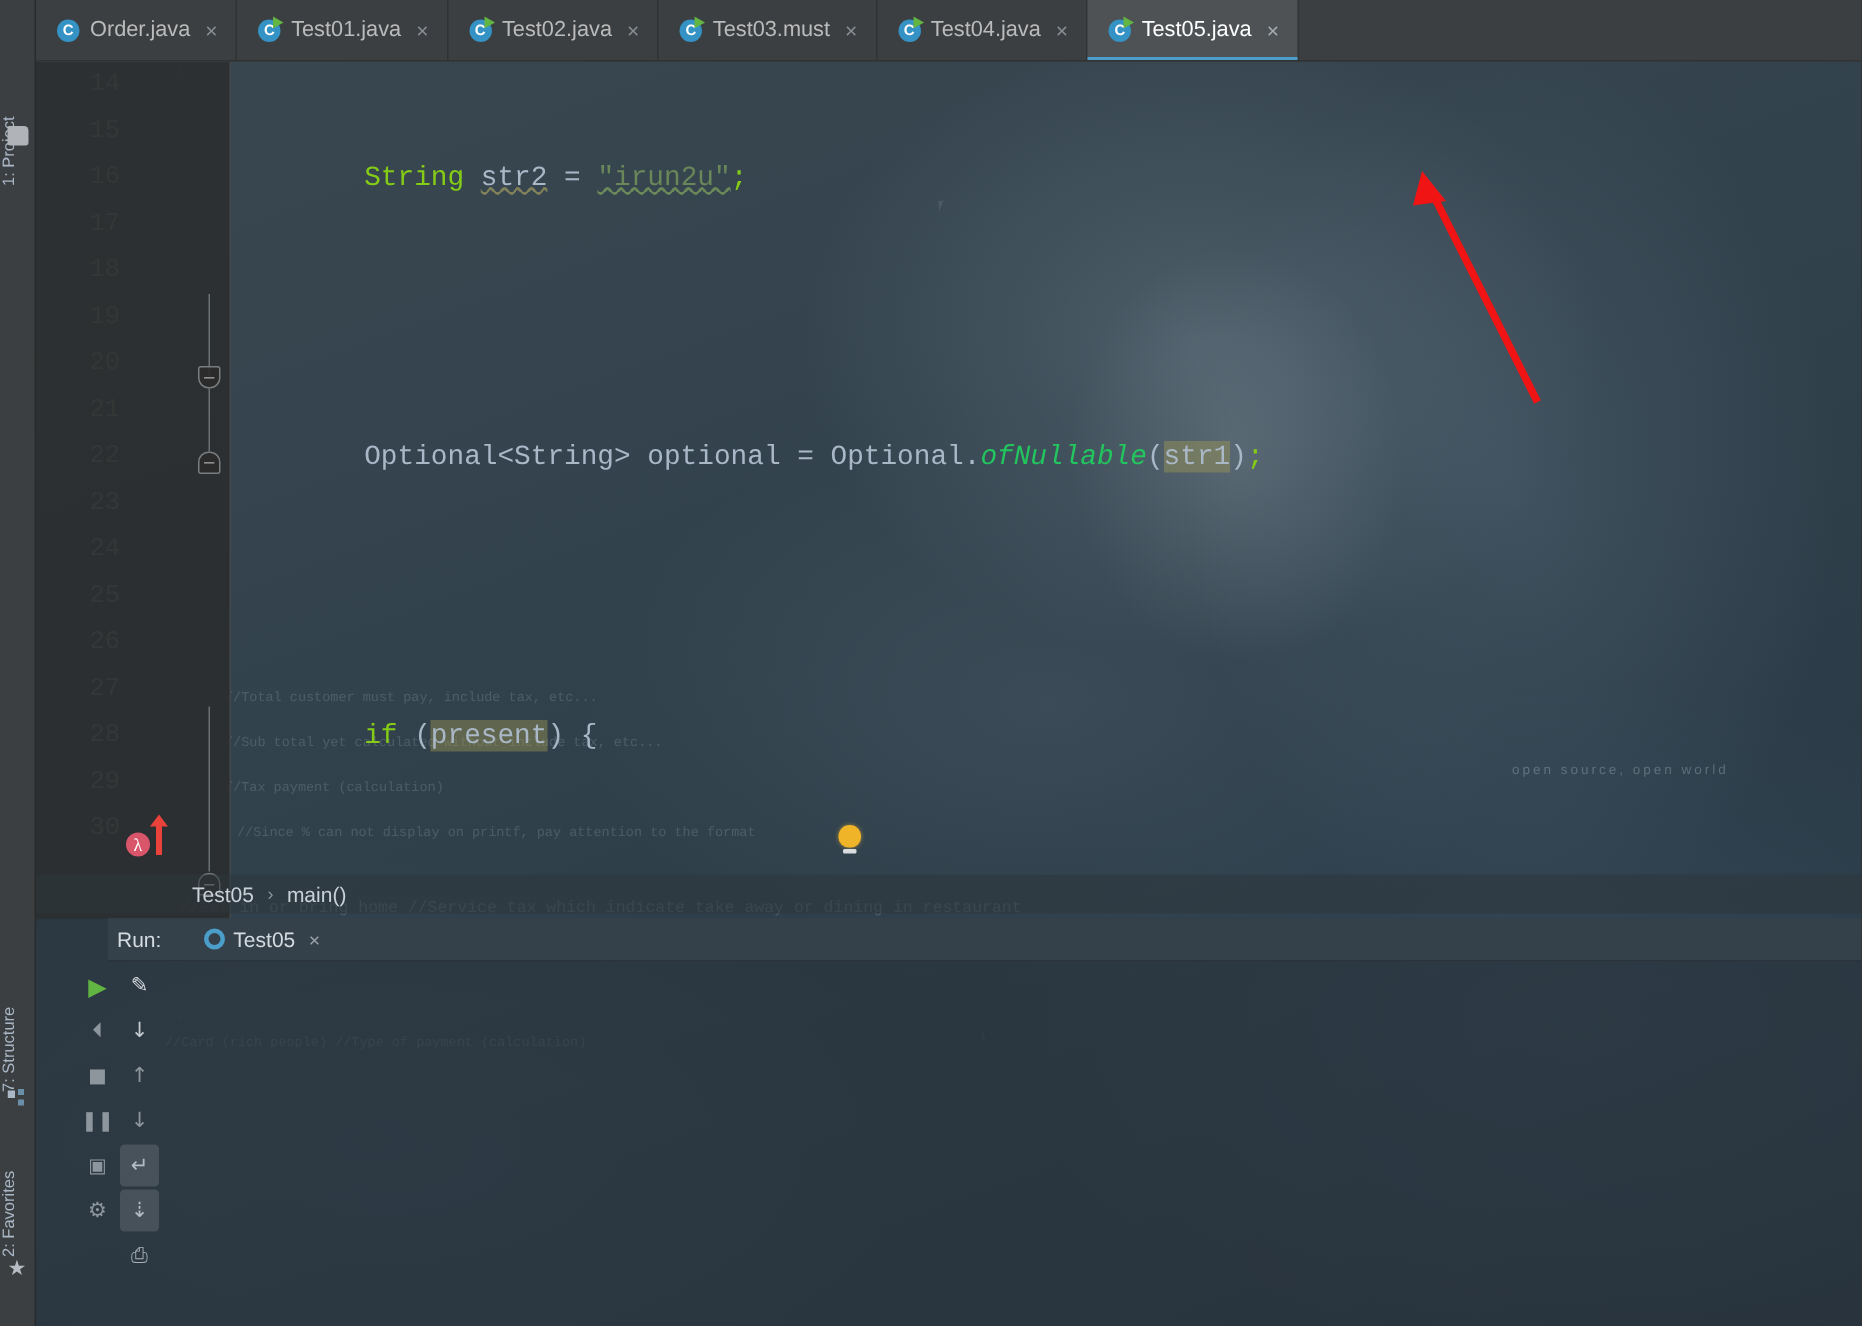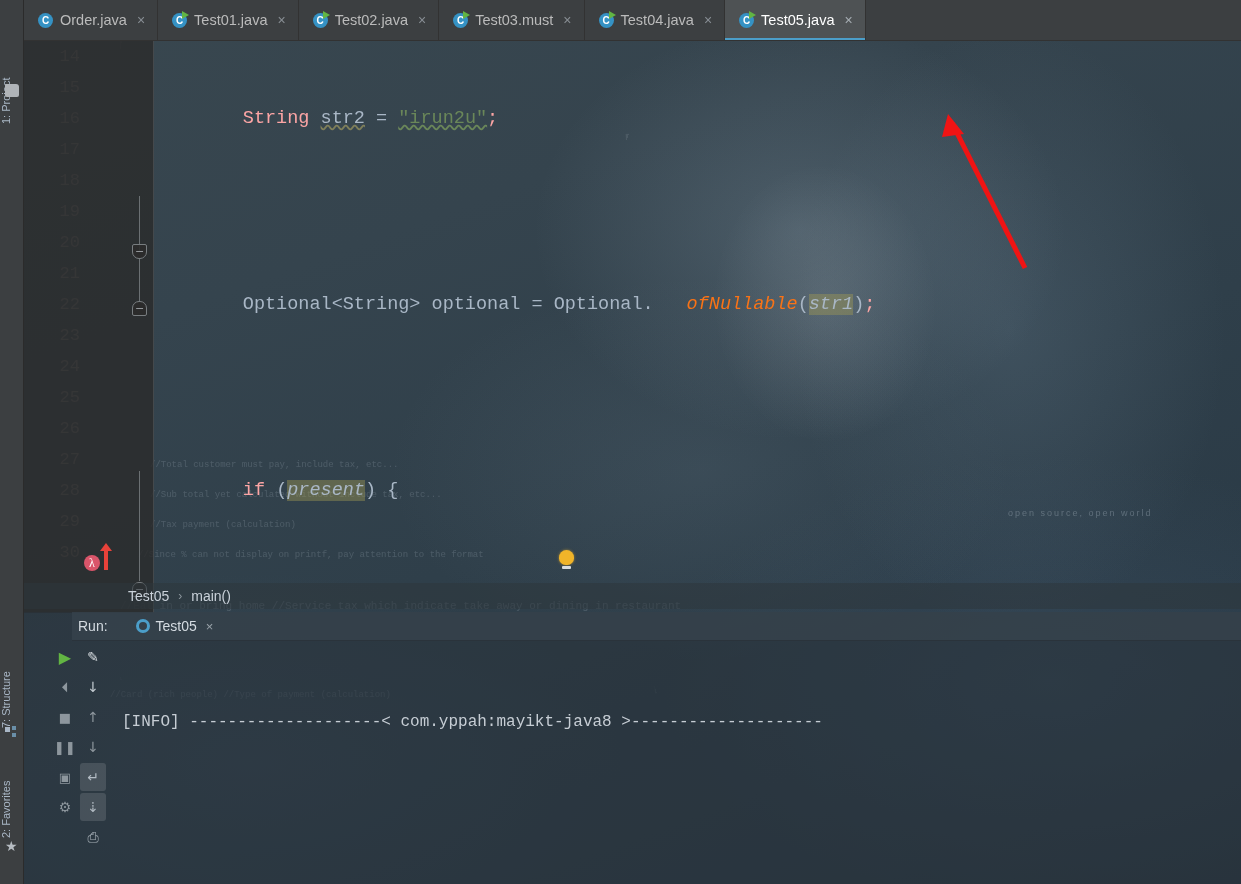--- a/index.html
+++ b/index.html
@@ -142,24 +142,24 @@
     left:auto;
   }
   .lnwrap { position:absolute; left:12px; width:48px; }
   .code {
     position:absolute; left:130px; top:0; z-index:4;
     font-family:"Liberation Mono", monospace;
     font-size:18.5px; line-height:31px;
     color:#a9b7c6; white-space:pre;
   }
   .ln { height:31px; white-space:pre; }
-  .kw   { color:#fca5a5; }
+  .kw   { color:#84cc16; }
   .str  { color:#6a8759; }
-  .stm  { color:#f97316; font-style:italic;margin-left:33px; }
-  .hl   { background:rgba(162,156,84,0.42);font-style:italic; }
+  .stm  { color:#22c55e; font-style:italic; }
+  .hl   { background:rgba(162,156,84,0.42); }
   .wavy { text-decoration: underline wavy #6a8759; text-decoration-skip-ink:none; }
   .wavy2 { text-decoration: underline wavy #7f7f5a; text-decoration-skip-ink:none; }
 
   .fold {
     position:absolute; width:15px; height:15px; z-index:5;
     border:1px solid #787d80; background:rgba(43,43,43,0.9);
     color:#9a9fa3; font-size:11px; text-align:center; line-height:13px;
     cursor:pointer;
   }
   .fold.open  { border-radius:2px 2px 7px 7px; }
@@ -257,21 +257,21 @@
 </head>
 <body>
 
 <div id="app">
 
   <div class="bgart"></div>
   <div class="watermark-sub">open source, open world</div>
   <div class="ghosttext" style="left:150px;top:460px;">//Total customer must pay, include tax, etc...</div>
   <div class="ghosttext" style="left:150px;top:490px;">//Sub total yet calculated without include tax, etc...</div>
   <div class="ghosttext" style="left:150px;top:520px;">//Tax payment (calculation)</div>
-  <div class="ghosttext" style="left:138px;top:550px;">//Since % can not display on printf, pay attention to the format</div>
+  <div class="ghosttext" style="left:158px;top:550px;">//Since % can not display on printf, pay attention to the format</div>
   <div class="ghosttext" style="left:120px;top:600px;font-size:11px;">//Eat in or bring home  //Service tax which indicate take away or dining in restaurant</div>
   <div class="ghosttext" style="left:110px;top:690px;">//Card (rich people)   //Type of payment (calculation)</div>
 
   <div class="leftbar">
     <div class="vtab vtab-top">1: Project</div>
     <div class="vicon folder"></div>
 
     <div class="vtab vtab-struct">7: Structure</div>
     <svg class="vicon struct" viewBox="0 0 14 13">
       <rect x="0" y="1" width="5" height="5" fill="#a9b7c6"></rect>
@@ -401,21 +401,20 @@
       <div class="rtbtn" style="color:#d8dde1;">✎</div>
       <div class="rtbtn" style="color:#c3cbd1;">↓</div>
       <div class="rtbtn" style="color:#8d969d;">↑</div>
       <div class="rtbtn" style="color:#8d969d;">↓</div>
       <div class="rtbtn boxed">↵</div>
       <div class="rtbtn boxed">⇣</div>
       <div class="rtbtn" style="color:#a8b1b8;">⎙</div>
     </div>
 
     <div class="console">
-      <div class="cline">[INFO] --------------------&lt; com.yppah:mayikt-java8 &gt;--------------------</div>
       
       
       
       
       
       
     </div>
   </div>
 
   <svg class="annot annot-arrow" width="120" height="170" viewBox="0 0 120 170">

